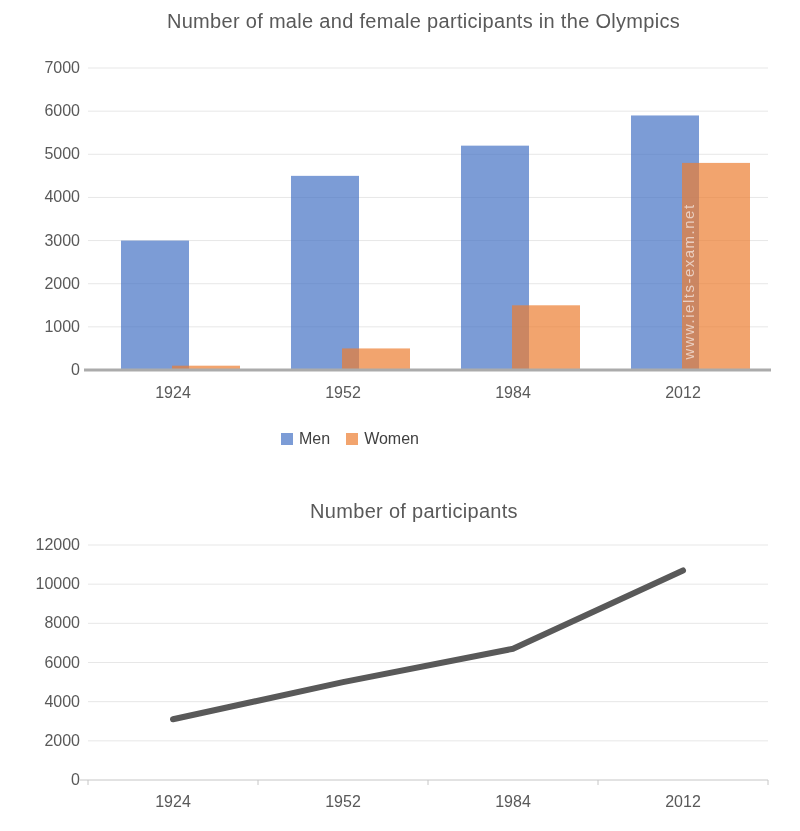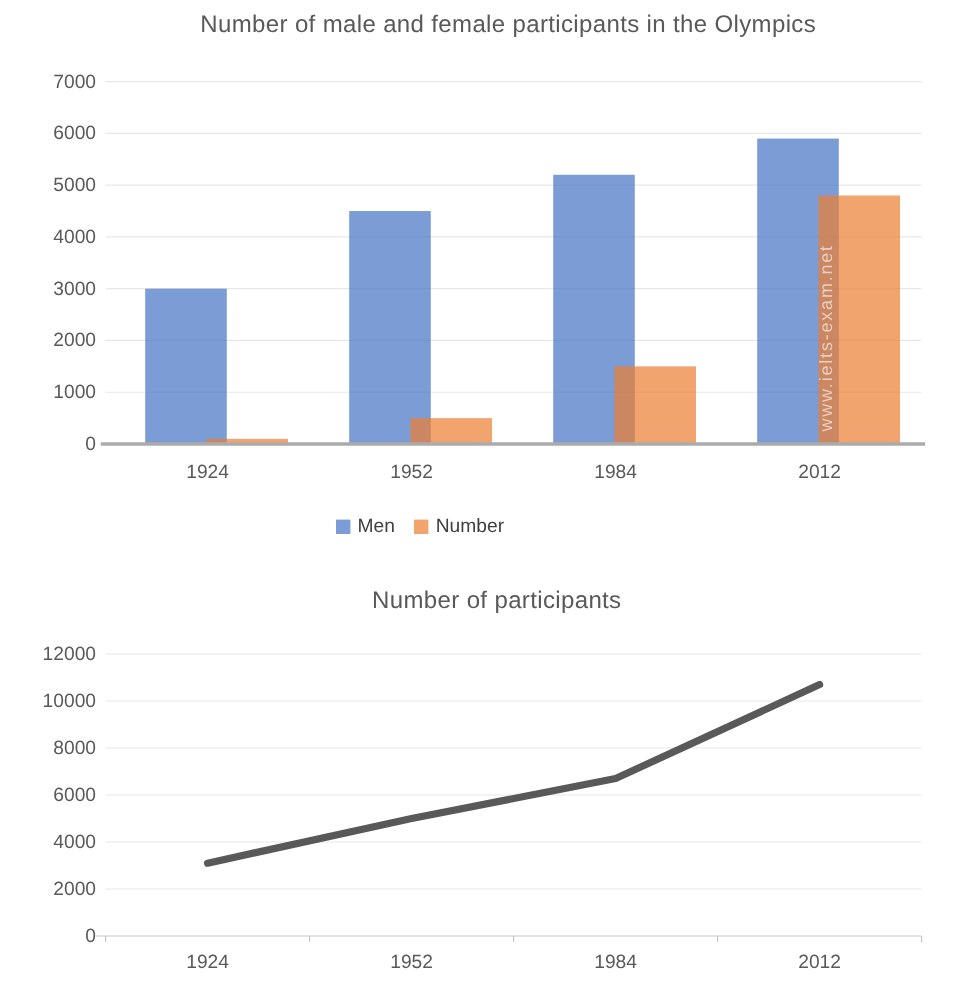--- a/index.html
+++ b/index.html
@@ -17,21 +17,21 @@
     position: absolute;
     left: 0;
     width: 800px;
     text-align: center;
     font-size: 20px;
     font-weight: normal;
     color: #595959;
     letter-spacing: 0.3px;
   }
   .bar-title { top: 10px; padding-left: 47px; }
-  .line-title { top: 490px; padding-left: 28px; }
+  .line-title { top: 500px; padding-left: 28px; }
   .legend-row {
     position: absolute;
     left: 0;
     top: 430px;
     width: 700px;
     display: flex;
     justify-content: center;
     align-items: center;
     gap: 16px;
   }
@@ -122,19 +122,19 @@
 
   <h2 class="chart-title bar-title">Number of male and female participants in the Olympics</h2>
 
   <div class="legend-row" id="barLegend">
       <span class="legend-item">
         <span class="legend-swatch" style="background: rgba(68, 114, 196, 0.7);"></span>
         <span>Men</span>
       </span>
       <span class="legend-item">
         <span class="legend-swatch" style="background: rgba(237, 125, 49, 0.7);"></span>
-        <span>Number</span>
+        <span>Women</span>
       </span>
     </div>
 
   <h2 class="chart-title line-title">Number of participants</h2>
 
 </div>
 
 </body></html>

